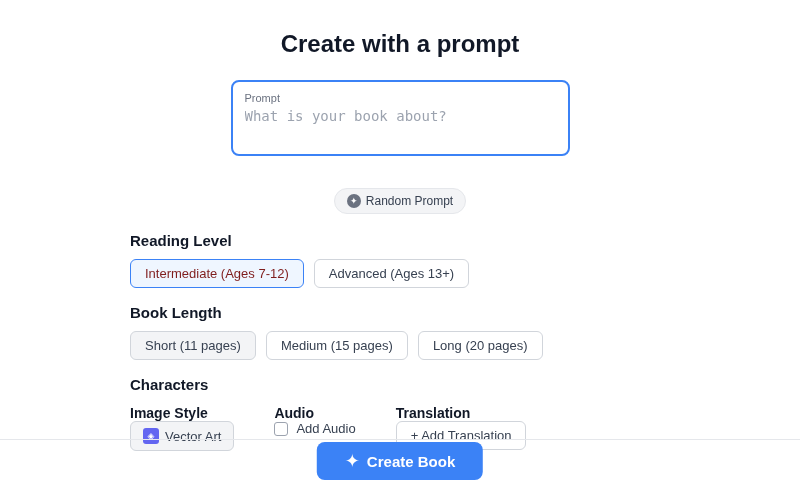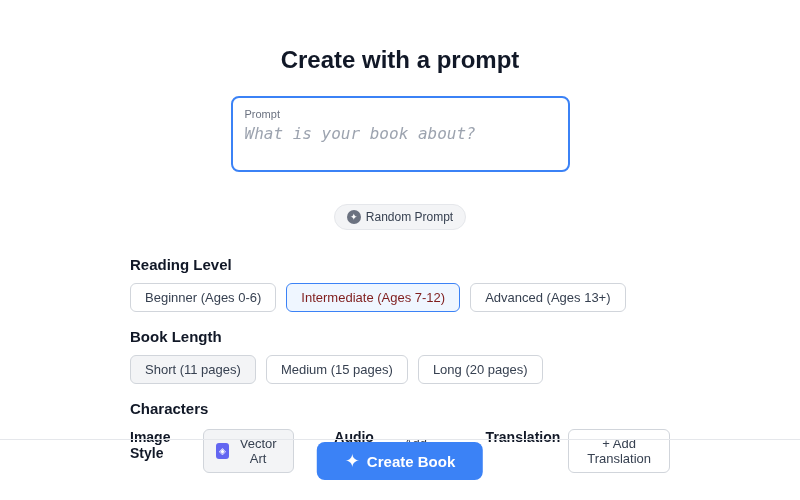--- a/index.html
+++ b/index.html
@@ -25,21 +25,20 @@
       align-items: center;
       padding: 30px 20px 20px;
       position: relative;
     }
 
     .page-title {
       font-size: 24px;
       font-weight: 700;
       color: #111827;
       margin-bottom: 22px;
-      margin-top: 16px;
     }
 
     .prompt-section {
       width: 339px;
       margin-bottom: 32px;
     }
 
     .prompt-wrapper {
       position: relative;
       border: 2px solid #3b82f6;
@@ -52,26 +51,25 @@
       font-size: 11px;
       color: #6b7280;
       margin-bottom: 4px;
       display: block;
     }
 
     .prompt-input {
       width: 100%;
       border: none;
       outline: none;
-      font-size: 16px;
+      font-size: 14px;
       color: #374151;
       background: transparent;
       resize: none;
       height: 32px;
-      font-style: italic;
     }
 
     .prompt-input::placeholder {
       color: #9ca3af;
     }
 
     .random-prompt-btn {
       display: flex;
       align-items: center;
       gap: 5px;
@@ -153,22 +151,21 @@
     }
 
     .bottom-row {
       display: flex;
       gap: 40px;
       margin-top: 6px;
     }
 
     .bottom-col {
       display: flex;
-      flex-direction: row;
-      gap: 8px;
+      flex-direction: column;
     }
 
     .col-label {
       font-size: 14px;
       font-weight: 700;
       color: #111827;
     }
 
     .style-btn {
       display: flex;
@@ -273,24 +270,23 @@
     </div>
   </div>
 
   <button class="random-prompt-btn">
     <span class="random-icon">✦</span>
     <span>Random Prompt</span>
   </button>
 
   <div class="form-section">
 
-    <div style="margin-top: 16px;">
+    <div style="margin-top: 8px;">
       <div class="section-label">Reading Level</div>
       <div class="options-row">
-        <button class="option-btn">Beginner (Ages 0-6)</button>
         <button class="option-btn selected-blue">Intermediate (Ages 7-12)</button>
         <button class="option-btn">Advanced (Ages 13+)</button>
       </div>
     </div>
 
     <div>
       <div class="section-label">Book Length</div>
       <div class="options-row">
         <button class="option-btn selected-gray">Short (11 pages)</button>
         <button class="option-btn">Medium (15 pages)</button>

